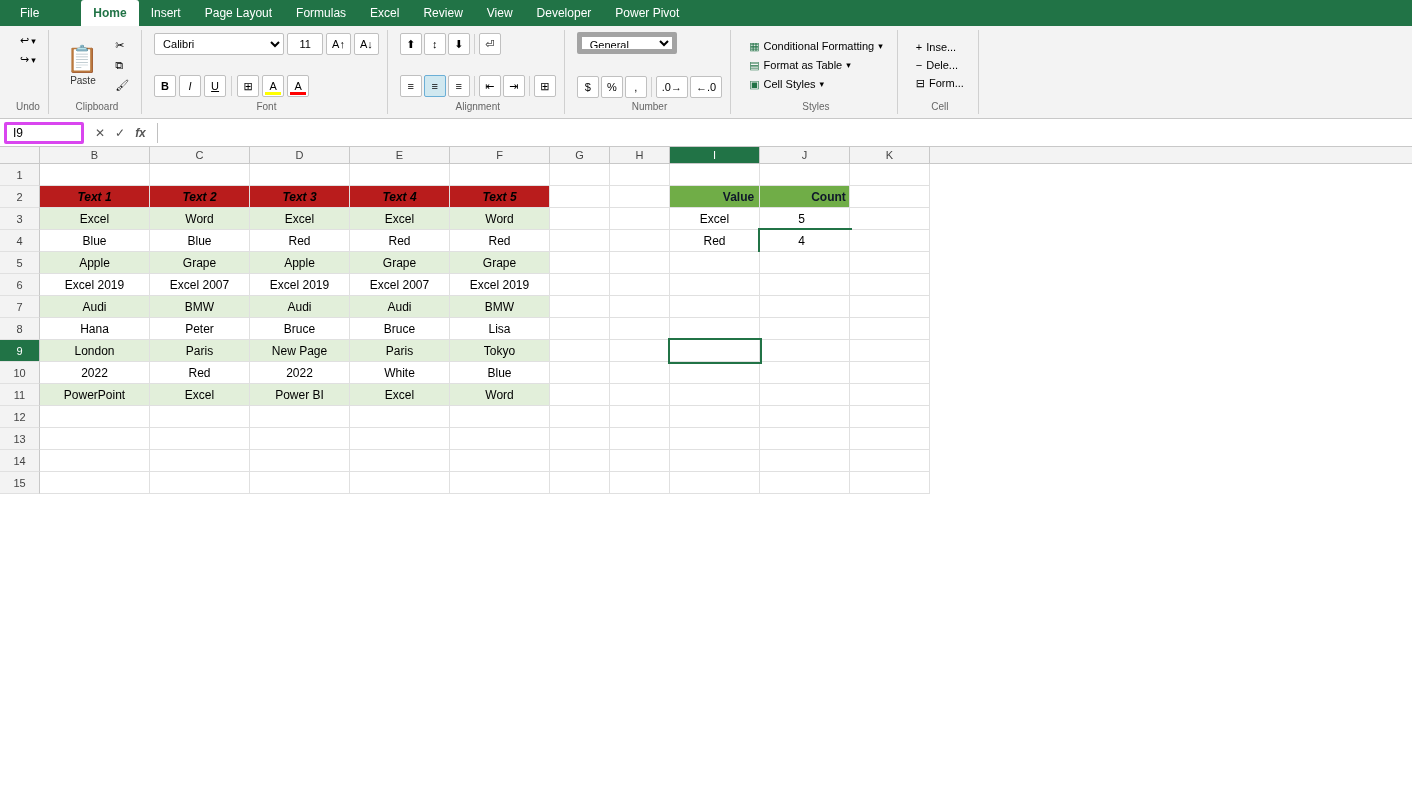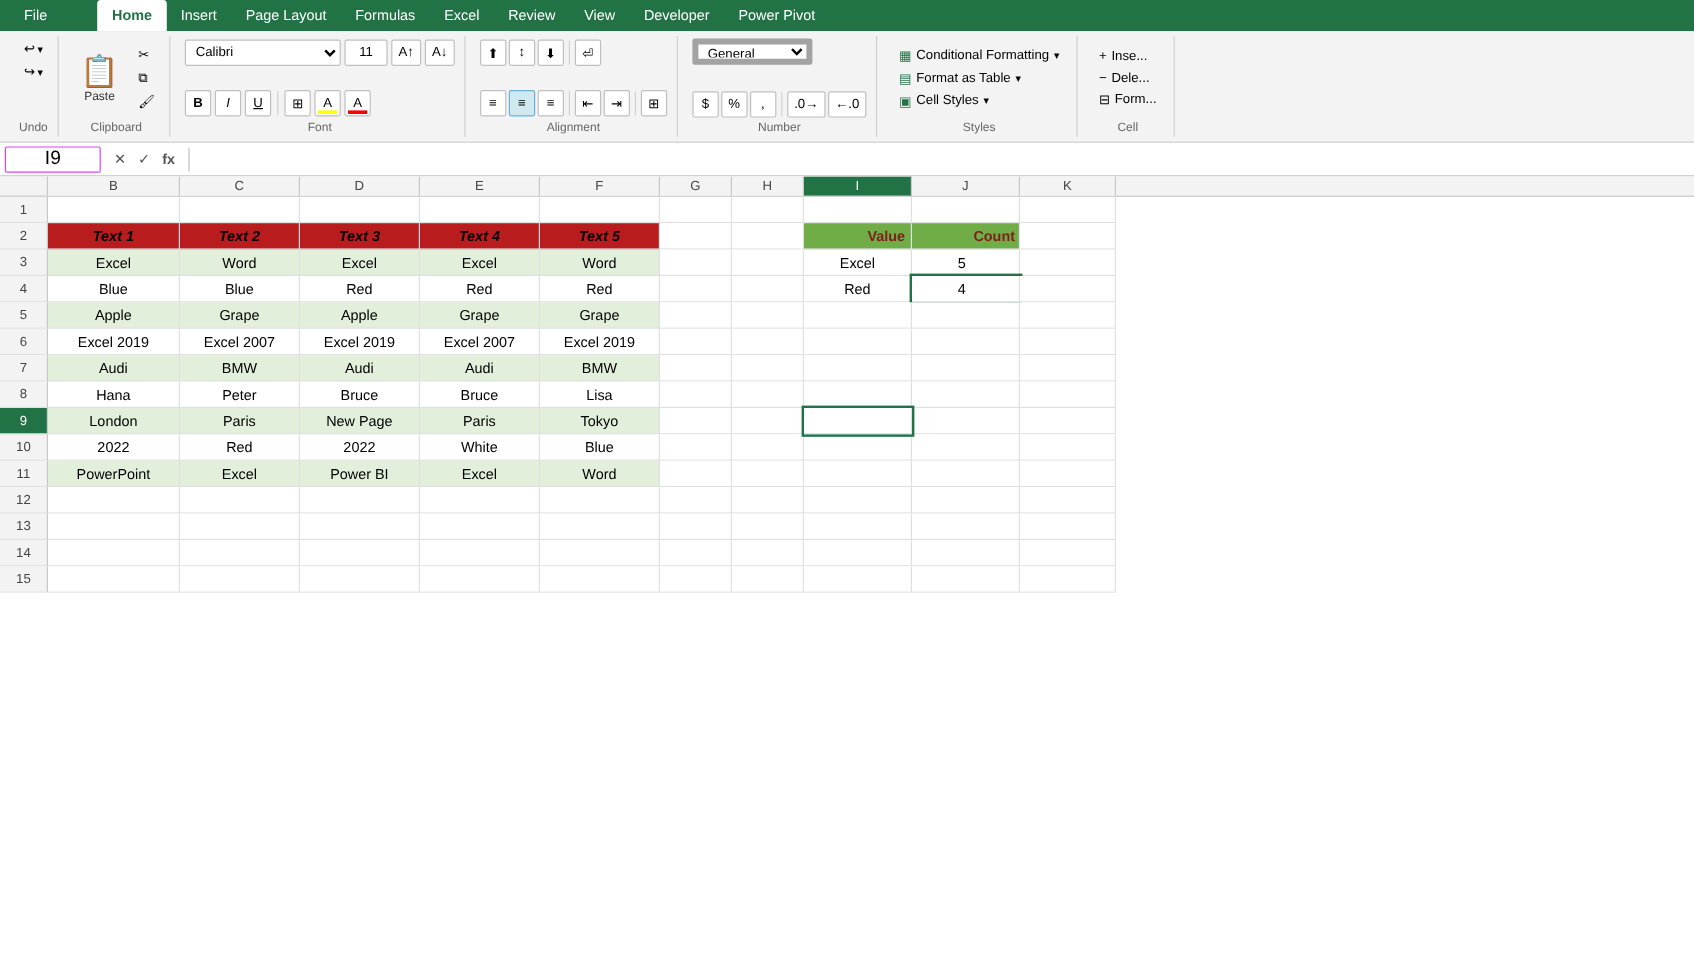--- a/index.html
+++ b/index.html
@@ -31,21 +31,21 @@
 
     
     .num-select { border: 5px solid #a3a3a3; border-radius: 2px; padding: 1px 4px; font-size: 11px; height: 22px; width: 100px; background: #fff; }
 
     
     .styles-btns { display: flex; flex-direction: column; gap: 2px; }
     .styles-btn { display: flex; align-items: center; gap: 4px; padding: 2px 6px; border-radius: 2px; cursor: pointer; font-size: 11px; white-space: nowrap; }
 
     
     .formula-bar { display: flex; align-items: center; border-bottom: 1px solid #c8c8c8; padding: 2px 4px; background: #fff; height: 28px; gap: 4px; }
-    .name-box { border: 1px solid #d946ef; border-radius: 2px; padding: 1px 6px; font-size: 16px; width: 80px; height: 22px; text-align: center; }
+    .name-box { border: 3px solid #d946ef; border-radius: 2px; padding: 1px 6px; font-size: 12px; width: 80px; height: 22px; text-align: left; }
     .formula-divider { width: 1px; background: #c0c0c0; height: 20px; }
     .fx-btn { font-size: 12px; color: #555; cursor: pointer; padding: 2px 3px; }
     .formula-input { flex: 1; border: none; outline: none; font-size: 12px; padding: 1px 4px; }
     .sheet-area { display: flex; flex-direction: column; overflow: hidden; }
 
     
     .col-header-row { display: flex; background: #f3f3f3; border-bottom: 1px solid #c8c8c8; }
     .row-num-header { width: 40px; min-width: 40px; border-right: 1px solid #c8c8c8; }
     .col-header { text-align: center; border-right: 1px solid #c8c8c8; font-size: 11px; color: #444; padding: 2px 0; display: flex; align-items: center; justify-content: center; cursor: pointer; user-select: none; background: #f3f3f3; }
     .col-header.selected { background: #217346; color: #fff; }
@@ -53,21 +53,21 @@
     
     .grid-body { overflow: auto; }
     .grid-row { display: flex; }
     .row-num { width: 40px; min-width: 40px; border-right: 1px solid #c8c8c8; border-bottom: 1px solid #e0e0e0; text-align: center; font-size: 11px; color: #444; background: #f3f3f3; display: flex; align-items: center; justify-content: center; user-select: none; }
     .row-num.selected { background: #217346; color: #fff; }
 
     .cell { border-right: 1px solid #e0e0e0; border-bottom: 1px solid #e0e0e0; font-size: 12px; display: flex; align-items: center; justify-content: center; overflow: hidden; white-space: nowrap; cursor: cell; position: relative; background: #fff; }
     .cell.selected { outline: 2px solid #217346; z-index: 2; }
     .cell.header-cell { background: #b91c1c; font-style: italic; font-weight: 600; }
     .cell.light-green { background: #e2efda; }
-    .cell.result-header { background: #70ad47; color: #7f1d1d; font-weight: 600; padding-left: 48px; }
+    .cell.result-header { background: #70ad47; color: #0f172a; font-weight: 600; padding-left: 48px; }
     .cell.result-value { background: #fff; }
     .cell.result-selected { outline: 2px solid #217346; }
 
     
     .w-a { width: 40px; min-width: 40px; }
     .w-b { width: 110px; min-width: 110px; }
     .w-c { width: 100px; min-width: 100px; }
     .w-d { width: 100px; min-width: 100px; }
     .w-e { width: 100px; min-width: 100px; }
     .w-f { width: 100px; min-width: 100px; }
@@ -248,21 +248,21 @@
       <span class="ribbon-group-label">Cell</span>
     </div>
 
   </div>
 
   <div class="formula-bar">
     <input class="name-box" type="text" value="I9" style="">
     <div style="display:flex; align-items:center; gap:4px; margin: 0 4px;">
       <span class="fx-btn">✕</span>
       <span class="fx-btn">✓</span>
-      <span class="fx-btn" style="font-weight:600;">fx</span>
+      <span class="fx-btn" style="font-style:italic; font-weight:600;">fx</span>
     </div>
     <div class="formula-divider"></div>
     <input class="formula-input" type="text" value="" style="">
   </div>
 
   <div class="sheet-area">
 
     <div class="col-header-row">
       <div class="row-num-header w-a"></div>
       <div class="col-header w-b">B</div>

